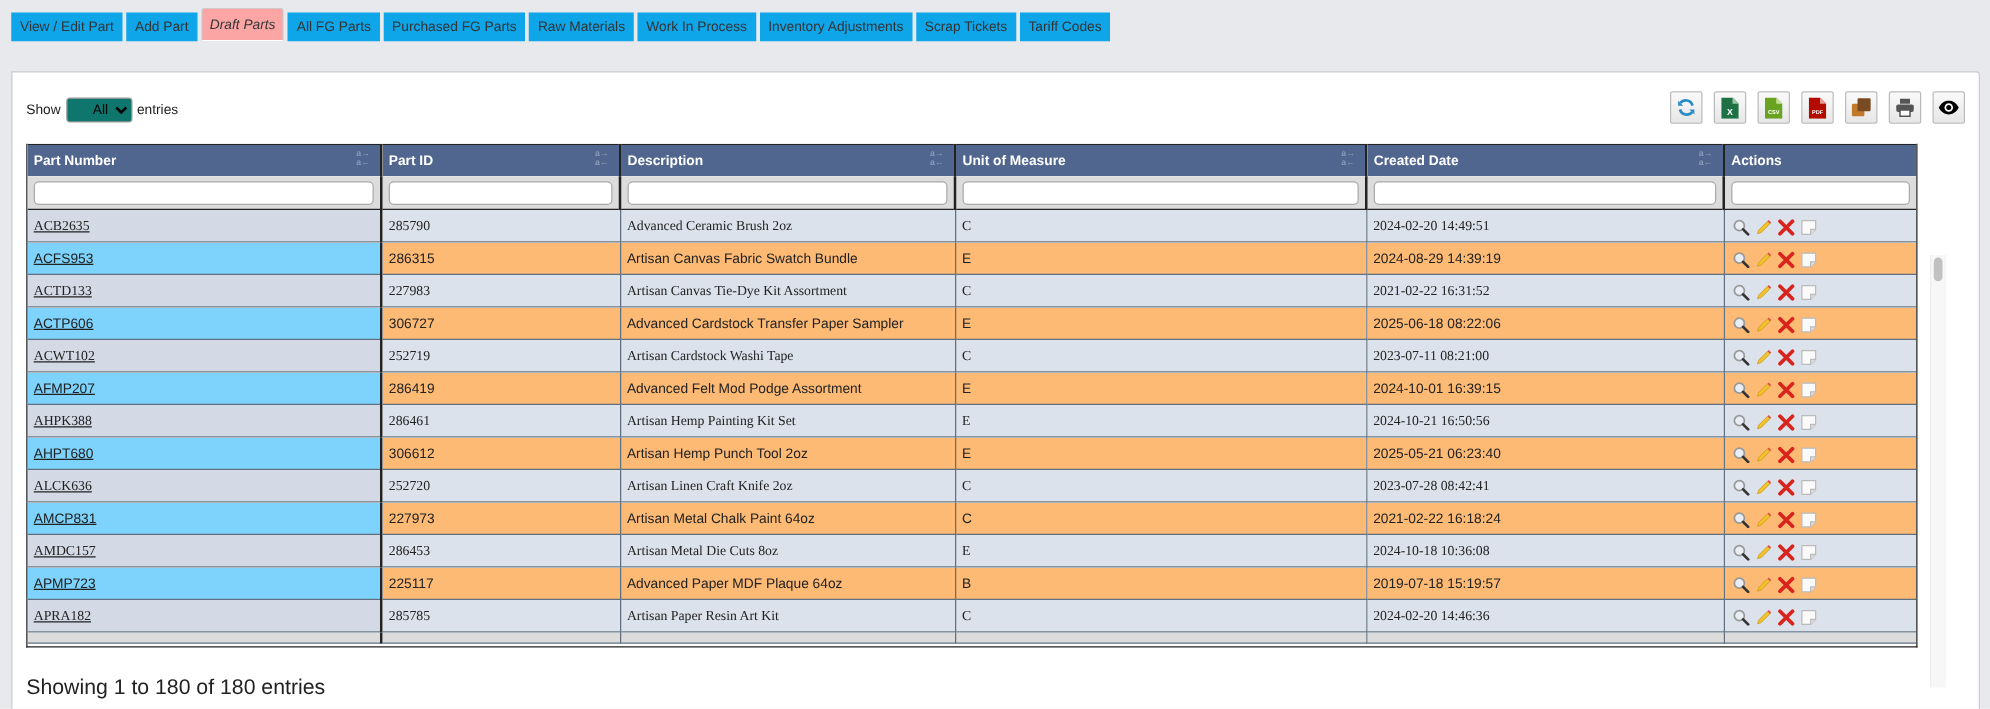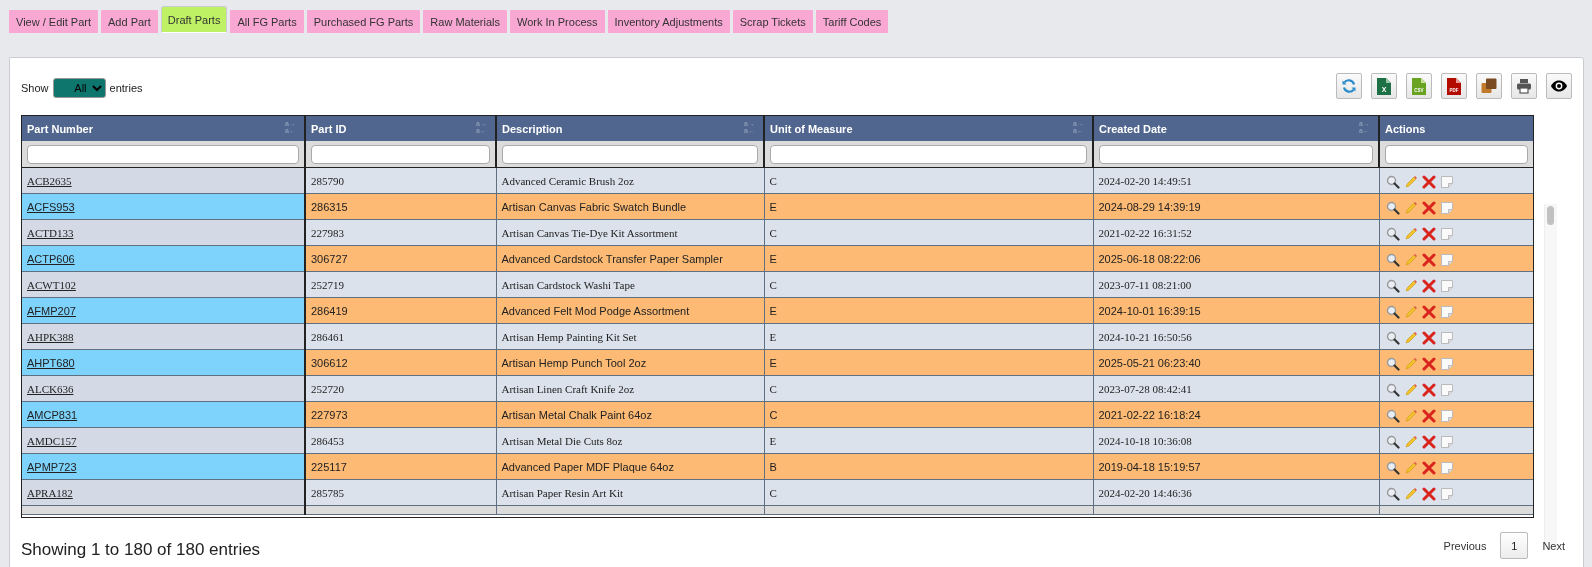--- a/index.html
+++ b/index.html
@@ -6,28 +6,28 @@
   body {
     width:1592px; height:567px; overflow:hidden;
     background:#e8e9ec;
     font-family:"Liberation Sans", sans-serif;
     font-size:11px; color:#222;
     position:relative;
   }
   .tabs { position:absolute; left:9px; top:6px; height:26px; display:flex; }
   .tab {
     height:21px; margin-top:4px; padding:0 6px; line-height:22px;
-    font-size:11px; color:#333; background:#f9a8d4;
+    font-size:11px; color:#333; background:#0ea5e9;
     margin-right:3px; border:1px solid transparent; cursor:pointer;
     white-space:nowrap;
   }
   .tab.active {
-    background:#bef264; border:1px solid #c9ccd1; border-bottom:1px solid #fff;
+    background:#fca5a5; border:1px solid #c9ccd1; border-bottom:1px solid #fff;
     height:25px; margin-top:0; line-height:26px; border-radius:3px 3px 0 0;
-    position:relative; z-index:2;
+    position:relative; z-index:2;font-style:italic;
   }
   .panel {
     position:absolute; left:9px; top:31px; width:1573px; height:521px;
     background:#fff; border:1px solid #c9ccd1; border-radius:0 3px 3px 3px;margin-top:26px;
   }
   .show-row { position:absolute; left:11px; top:20px; display:flex; align-items:center; gap:4px; font-size:11px; }
   .show-row select {
     width:53px; height:20px; font-size:11px; border:1px solid #999; border-radius:3px;
     background:#0f766e; font-family:"Liberation Sans", sans-serif; padding:0 2px;text-align:right;
   }
@@ -567,21 +567,21 @@
                   </svg>
                 </span>
               </div>
             </td>
           </tr>
           <tr class="even">
       <td class="c0"><a>APMP723</a></td>
       <td>225117</td>
       <td>Advanced Paper MDF Plaque 64oz</td>
       <td>B</td>
-      <td>2019-04-18 15:19:57</td>
+      <td>2019-07-18 15:19:57</td>
       <td>
               <div class="actions">
                 <span class="act">
                   <svg width="14" height="14" viewBox="0 0 14 14">
                     <circle cx="5.5" cy="5.5" r="4" fill="#e8eef4" stroke="#999" stroke-width="1.4"></circle>
                     <path d="M8.5 8.5l4 4" stroke="#333" stroke-width="2.2" stroke-linecap="round"></path>
                   </svg>
                 </span>
                 <span class="act">
                   <svg width="14" height="14" viewBox="0 0 14 14">
@@ -648,18 +648,13 @@
         </tbody>
     </table>
   </div>
 
   <div class="scrollbar">
     <div class="thumb"></div>
   </div>
 
   <div class="info">Showing 1 to 180 of 180 entries</div>
 
-  <div class="pager">
-    <span class="pg-link">Previous</span>
-    <span class="pg-cur">1</span>
-    <span class="pg-link">Next</span>
-  </div>
 </div>
 
 </body></html>

